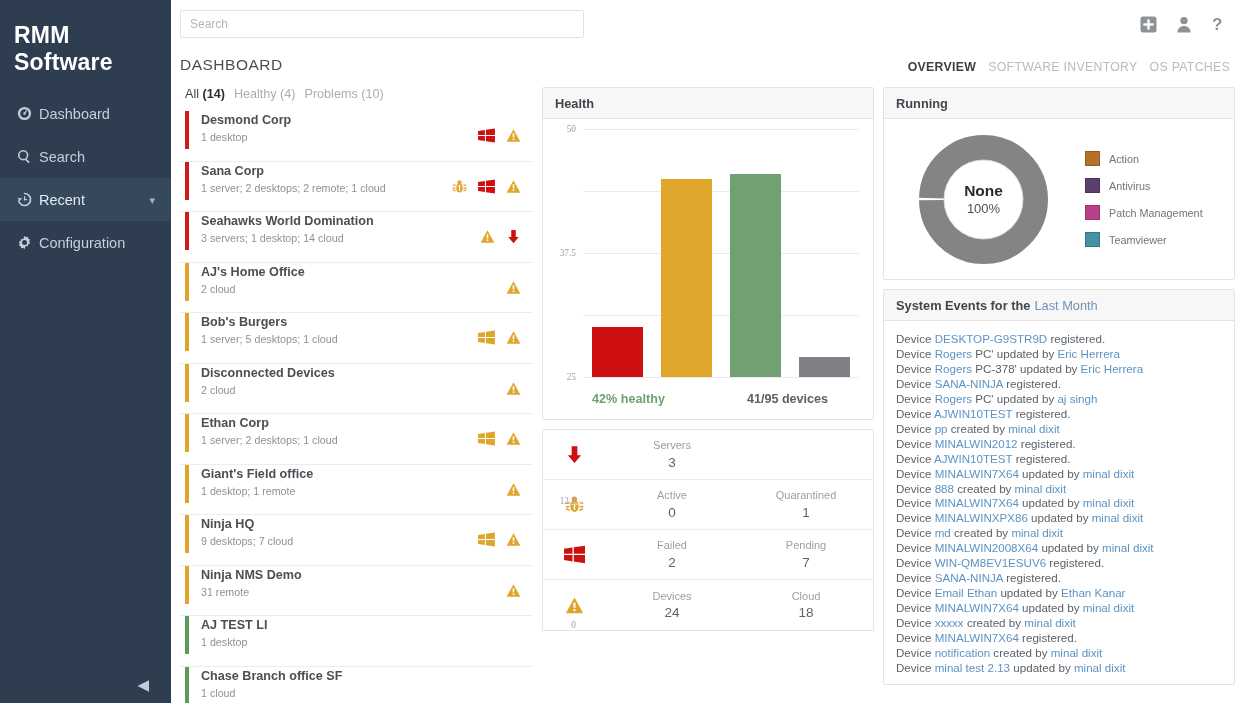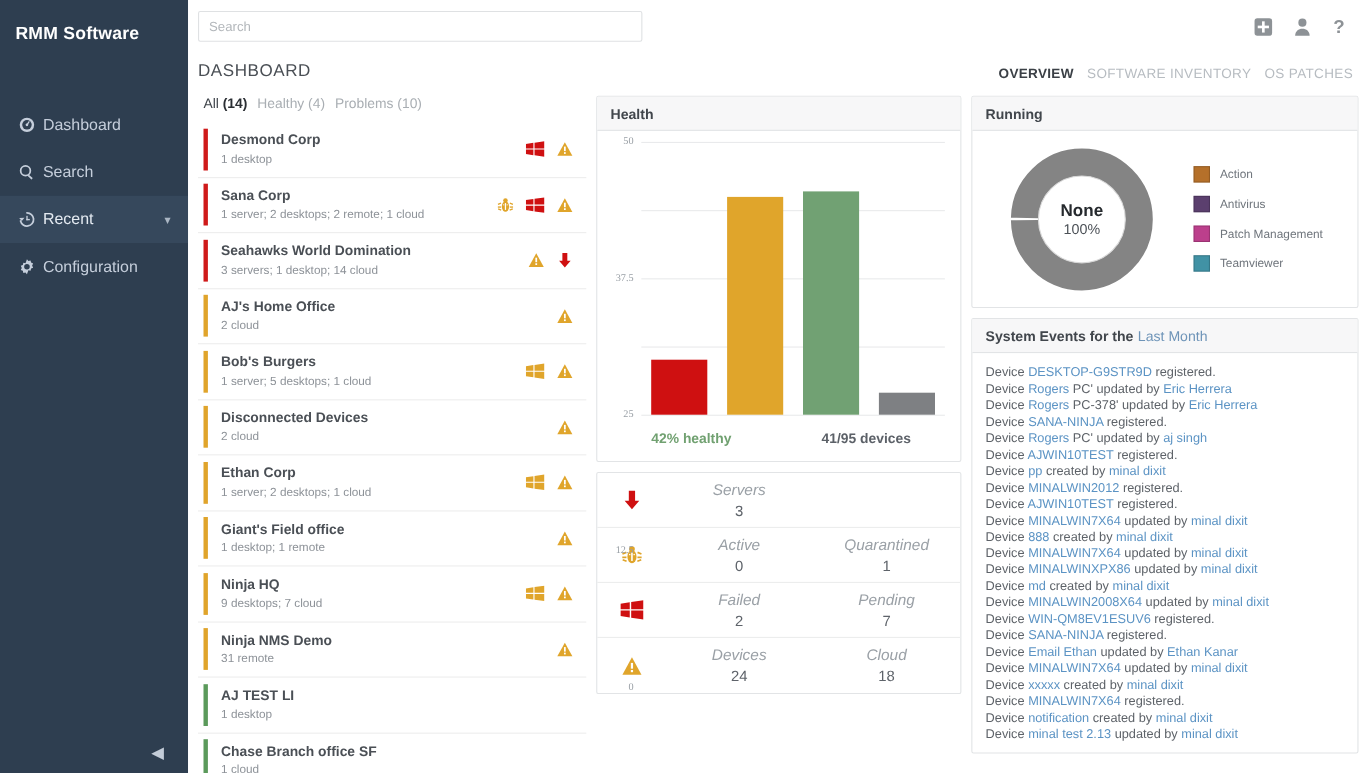--- a/index.html
+++ b/index.html
@@ -15,21 +15,21 @@
 
   
   .sidebar {
     width: 171px; min-width: 171px; height: 703px;
     background: #2e3e50;
     position: relative;
     color: #c8d0da;
   }
   .brand {
     color: #ffffff;
-    font-size: 16px;
+    font-size: 23px;
     font-weight: bold;
     letter-spacing: .2px;
     padding: 22px 0 0 14px;
     height: 74px;
   }
   .nav { margin-top: 18px; }
   .nav-item {
     display: flex; align-items: center;
     height: 43px;
     padding-left: 17px;
@@ -120,21 +120,21 @@
   .filters {
     display: flex; align-items: baseline; gap: 9px;
     font-size: 12.6px;
     padding: 0 0 10px 5px;
   }
   .filter { color: #a9aeb3; cursor: pointer; white-space: nowrap; }
   .filter.active { color: #3f444a; }
   .filter.active b { color: #2a2e33; }
   .devlist { }
   .devrow {
-    display: flex; align-items: center;
+    display: flex; 
     height: 50.5px;
     border-bottom: 1px solid #ededed;
     padding-left: 5px;
     cursor: pointer;
     position: relative;
   }
   .statusbar { width: 4px; height: 38px; border-radius: 0; margin-right: 12px; }
   .devtext { min-width: 0; }
   .devname {
     font-size: 12.6px; color: #4a4f55; font-weight: bold;
@@ -191,21 +191,21 @@
 
   .statrow {
     display: flex; align-items: center;
     height: 50px;
     border-bottom: 1px solid #eceded;
   }
   .statrow:last-child { border-bottom: none; }
   .stat-ico { width: 62px; display: flex; justify-content: center; align-items: center; }
   .stat-cells { flex: 1; display: flex; }
   .stat-cell { flex: 1; text-align: center; }
-  .stat-label { font-size: 14px; color: #9aa0a6; line-height: 1.5; font-style: italic; }
+  .stat-label { font-size: 11px; color: #9aa0a6; line-height: 1.5; }
   .stat-val { font-size: 13.5px; color: #5e636a; line-height: 1.35; }
 
   .rightcol { flex: 1; min-width: 0; }
   .running-body {
     display: flex; align-items: center;
     height: 160px; padding: 0 12px;
   }
   .donut-wrap { width: 175px; display: flex; justify-content: center; }
   .legend { display: flex; flex-direction: column; gap: 12px; padding-left: 14px; }
   .legend-item { display: flex; align-items: center; gap: 9px; }

